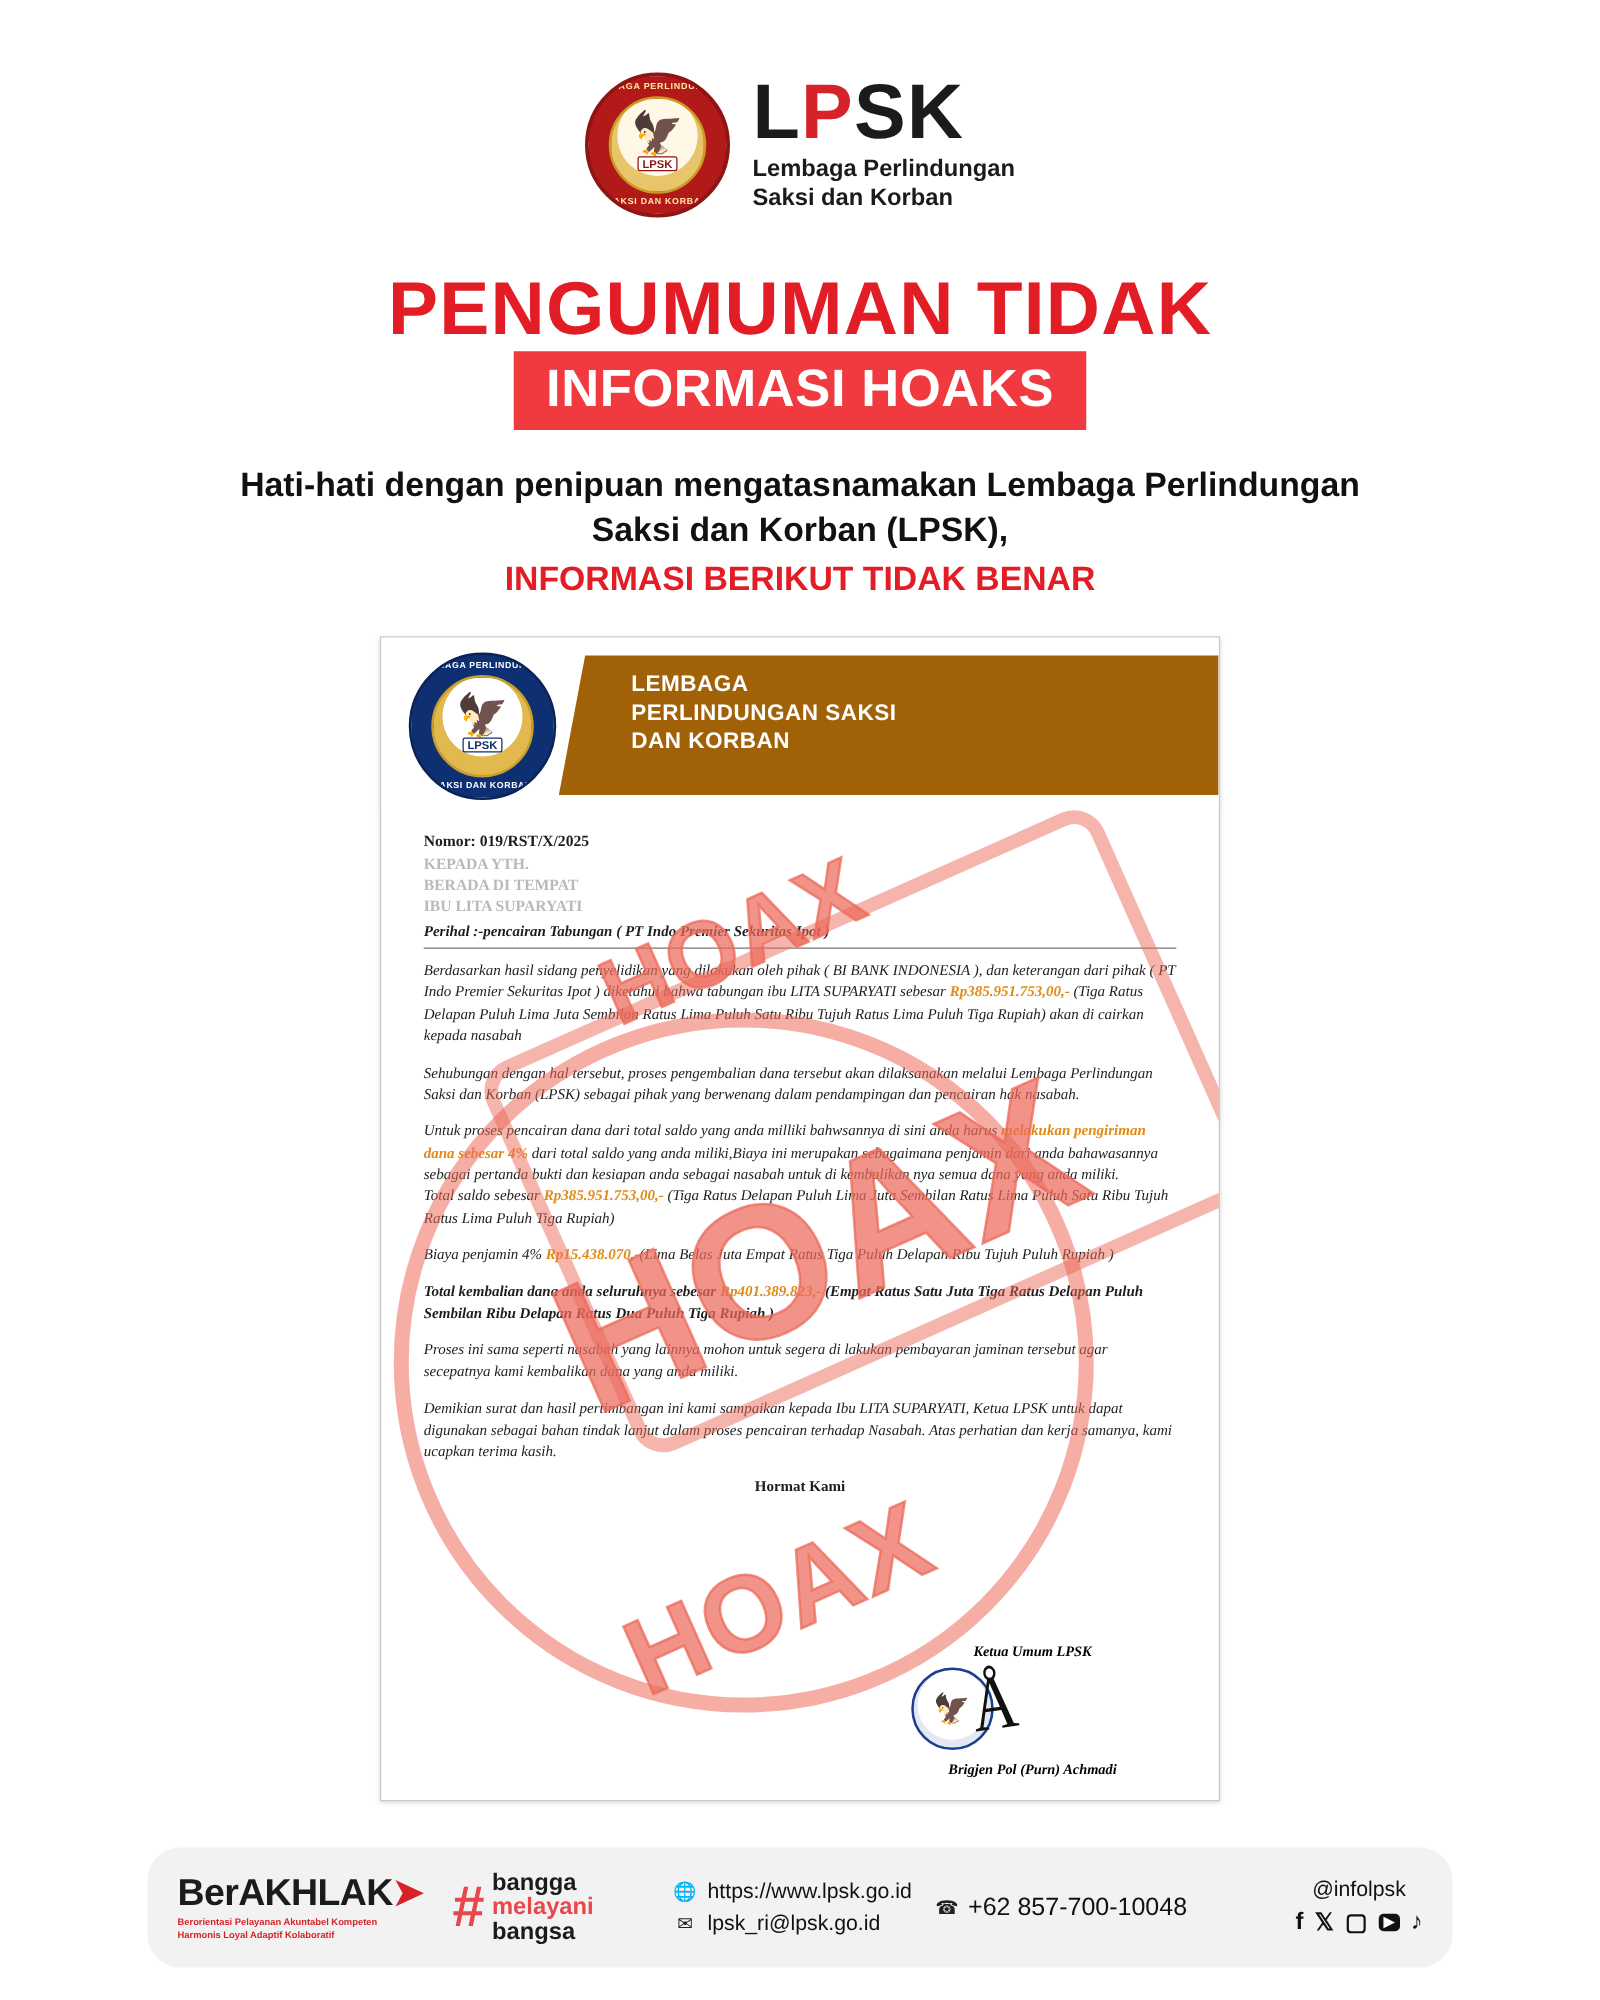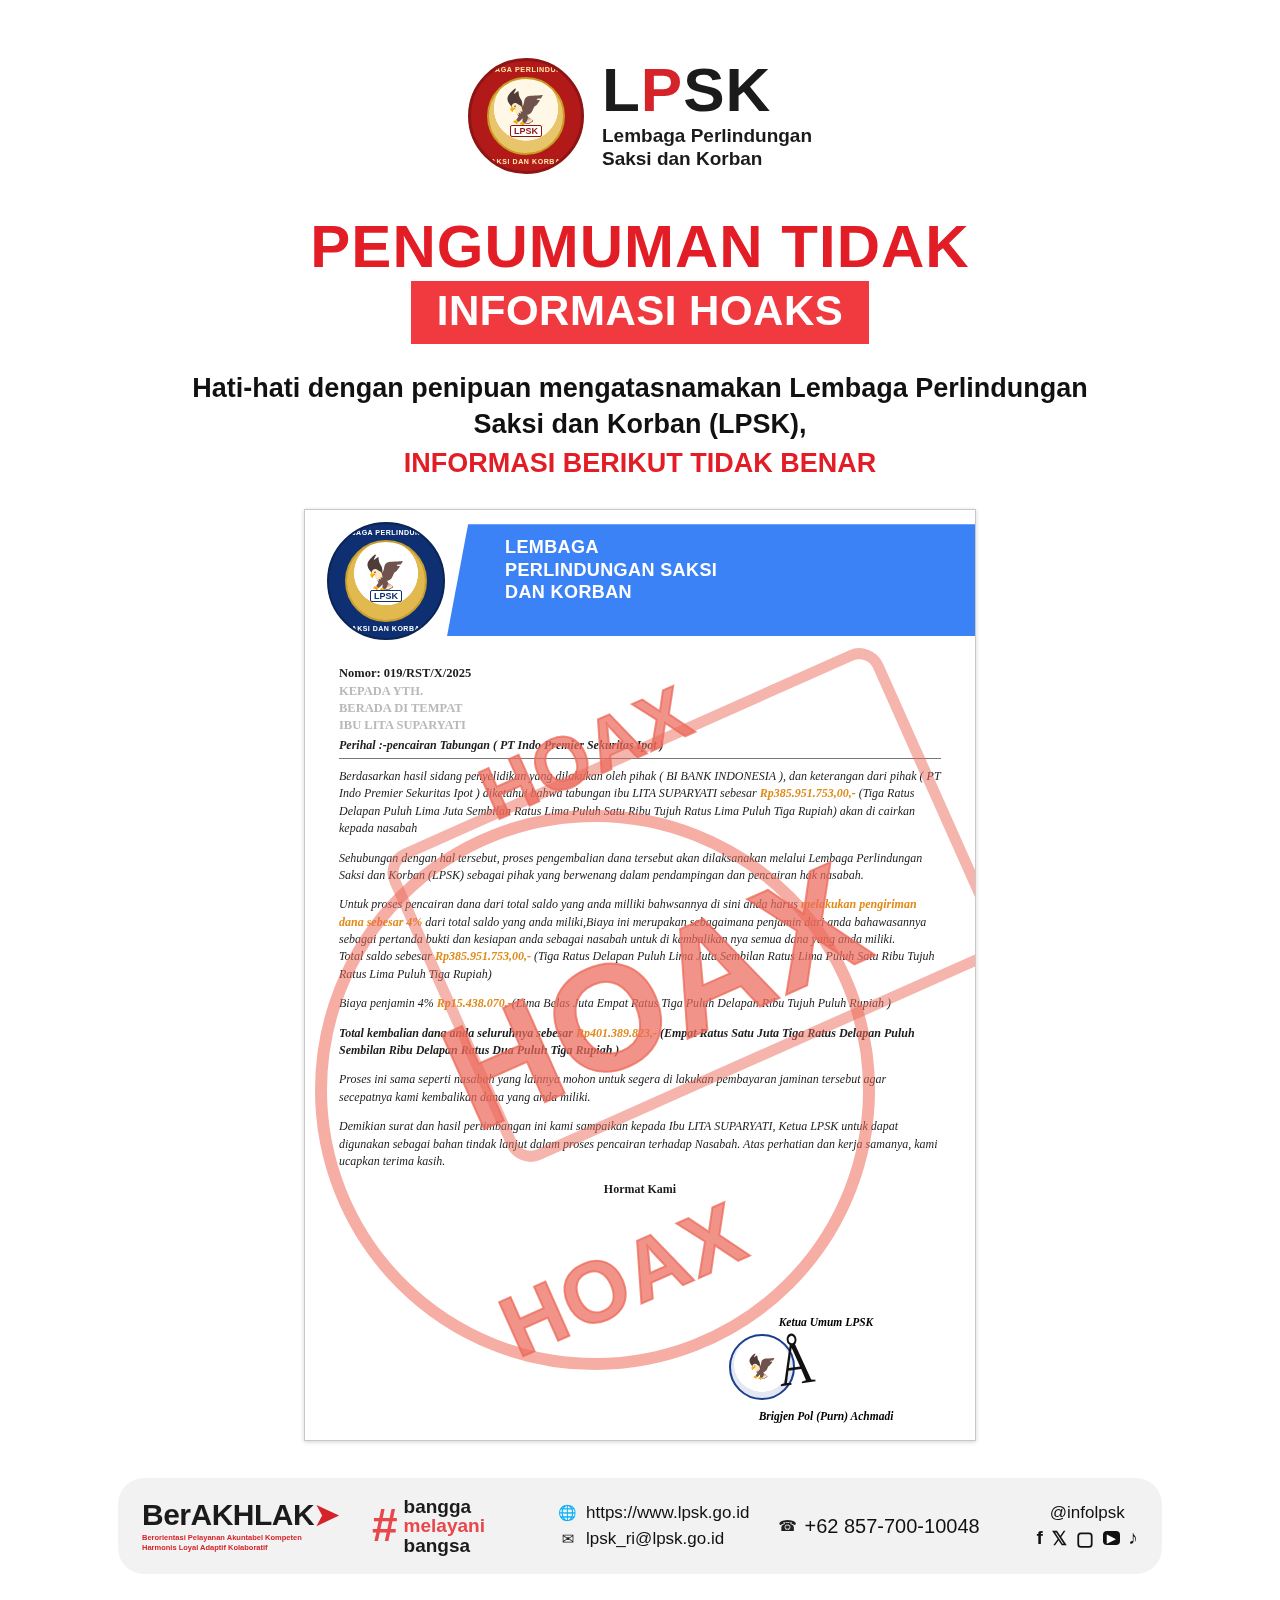--- a/index.html
+++ b/index.html
@@ -142,21 +142,21 @@
   }
   .letter-head {
     position: relative;
     height: 140px;
     background: #ffffff;
   }
   .letter-head .band {
     position: absolute;
     left: 142px; right: 0; top: 14px;
     height: 112px;
-    background: #3b82f6;
+    background: #a16207;
     clip-path: polygon(4% 0, 100% 0, 100% 100%, 0 100%);
   }
   .letter-head .band h1 {
     color: #ffffff;
     font-size: 18px;
     font-weight: bold;
     line-height: 1.25;
     letter-spacing: .4px;
     padding: 12px 0 0 58px;
   }
@@ -287,21 +287,21 @@
   
   .footer {
     position: absolute;
     left: 118px; right: 118px; bottom: 26px;
     height: 96px;
     background: #f2f2f2;
     border-radius: 26px;
     display: flex;
     align-items: center;
     padding: 0 24px;
-    gap: 18px;
+    gap: 8px;
   }
   .berakhlak { display: flex; flex-direction: column; width: 212px; }
   .berakhlak .b-main {
     font-size: 30px; font-weight: bold; color: #1b1b1b; line-height: 1;
     letter-spacing: -.5px;
   }
   .berakhlak .b-main .chev { color: #d6232a; font-size: 30px; }
   .berakhlak .b-sub { font-size: 7.5px; color: #d6232a; line-height: 1.25; margin-top: 3px; font-weight: bold; }
   .bangga { display: flex; align-items: center; gap: 6px; width: 168px; }
   .bangga .hash { font-size: 46px; font-weight: bold; color: #e8474c; line-height: .9; }

